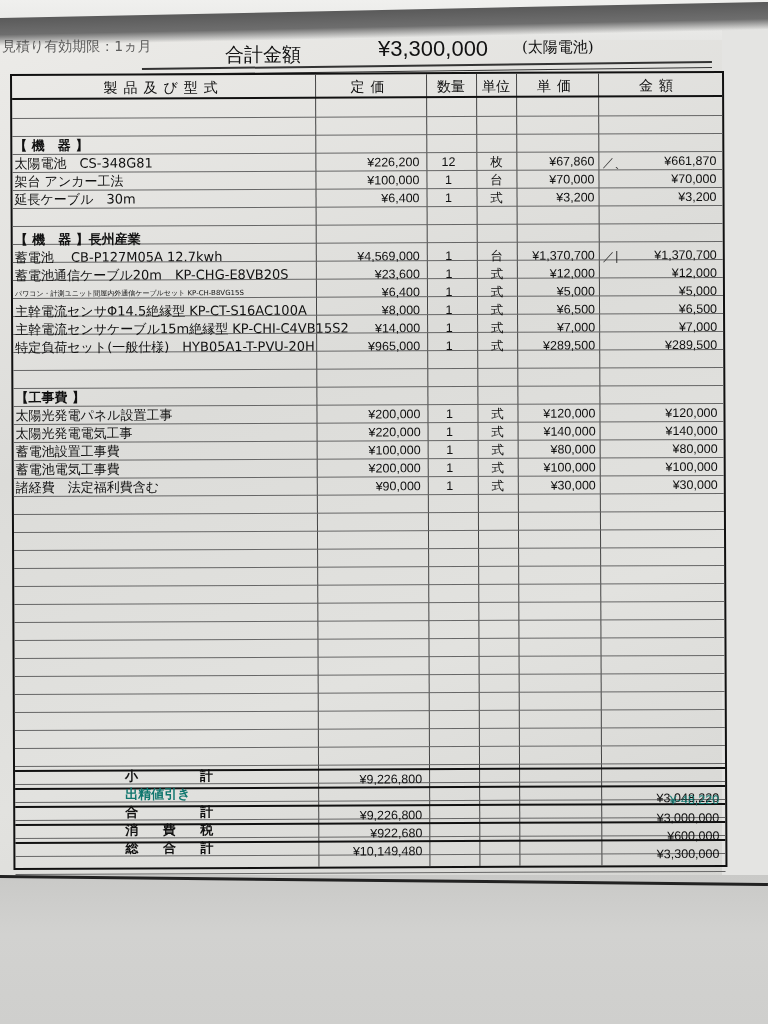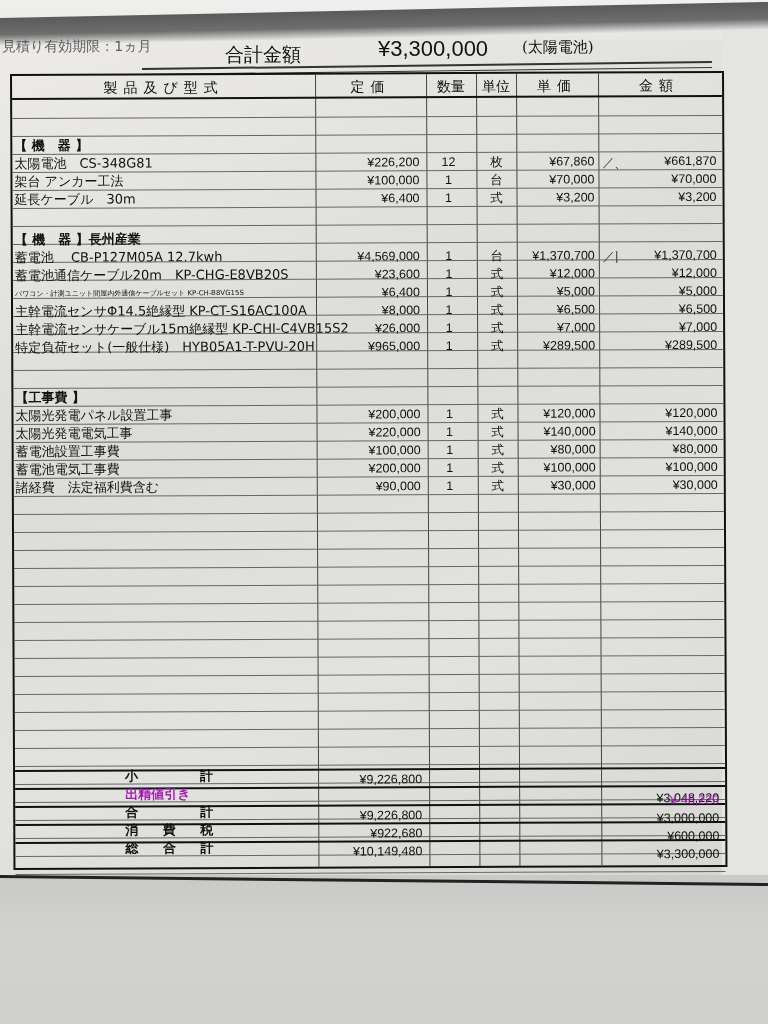--- a/index.html
+++ b/index.html
@@ -69,21 +69,21 @@
   .c-qty { left:413px; width:46px; text-align:center; font-family:"Liberation Sans", sans-serif; }
   .c-unit { left:464px; width:40px; text-align:center; }
   .c-uprice { left:504px; width:78px; text-align:right; font-family:"Liberation Sans", sans-serif; }
   .c-amt { left:586px; width:118px; text-align:right; font-family:"Liberation Sans", sans-serif; }
   .mark { position:absolute; left:590px; top:2px; font-size:12px; color:#333; }
   .section { font-weight:bold; }
   .sum-label {
     position:absolute; left:110px; width:88px; font-family:"DejaVu Serif", serif;
     font-size:13px; font-weight:bold; display:flex; justify-content:space-between;
   }
-  .discount { color:#a21caf; }
+  .discount { color:#0f766e; }
 </style>
 </head>
 <body>
 
 <div class="top-sheet"></div>
 <div class="page"></div>
 <div class="page-right"></div>
 <div class="shadow-band"></div>
 <div class="validity">見積り有効期限：1ヵ月</div>
 
@@ -214,21 +214,21 @@
     <div class="row" style="top: 227px;">
       <div class="cell c-name">主幹電流センサΦ14.5絶縁型 KP-CT-S16AC100A</div>
       <div class="cell c-list">¥8,000</div>
       <div class="cell c-qty">1</div>
       <div class="cell c-unit">式</div>
       <div class="cell c-uprice">¥6,500</div>
       <div class="cell c-amt">¥6,500</div>
     </div>
     <div class="row" style="top: 245px;">
       <div class="cell c-name">主幹電流センサケーブル15m絶縁型 KP-CHI-C4VB15S2</div>
-      <div class="cell c-list">¥26,000</div>
+      <div class="cell c-list">¥14,000</div>
       <div class="cell c-qty">1</div>
       <div class="cell c-unit">式</div>
       <div class="cell c-uprice">¥7,000</div>
       <div class="cell c-amt">¥7,000</div>
     </div>
     <div class="row" style="top: 263px;">
       <div class="cell c-name">特定負荷セット(一般仕様)　HYB05A1-T-PVU-20H</div>
       <div class="cell c-list">¥965,000</div>
       <div class="cell c-qty">1</div>
       <div class="cell c-unit">式</div>

